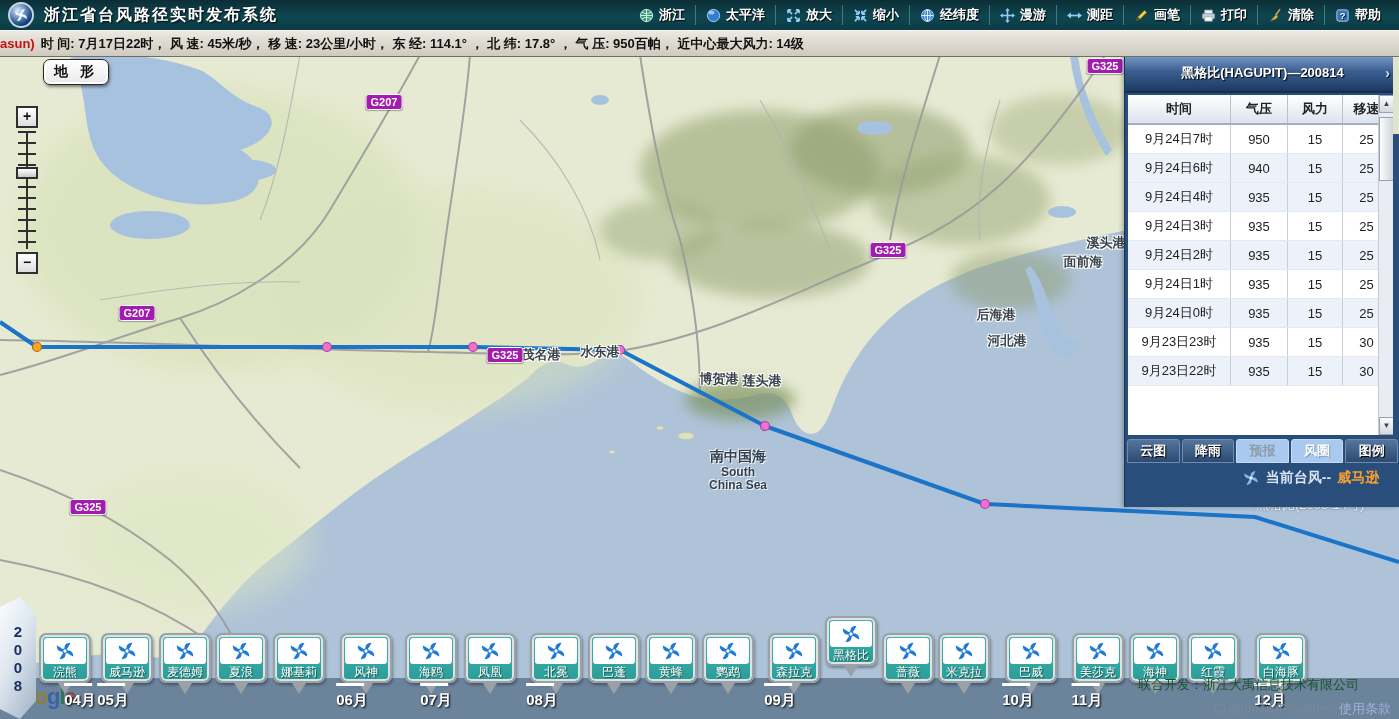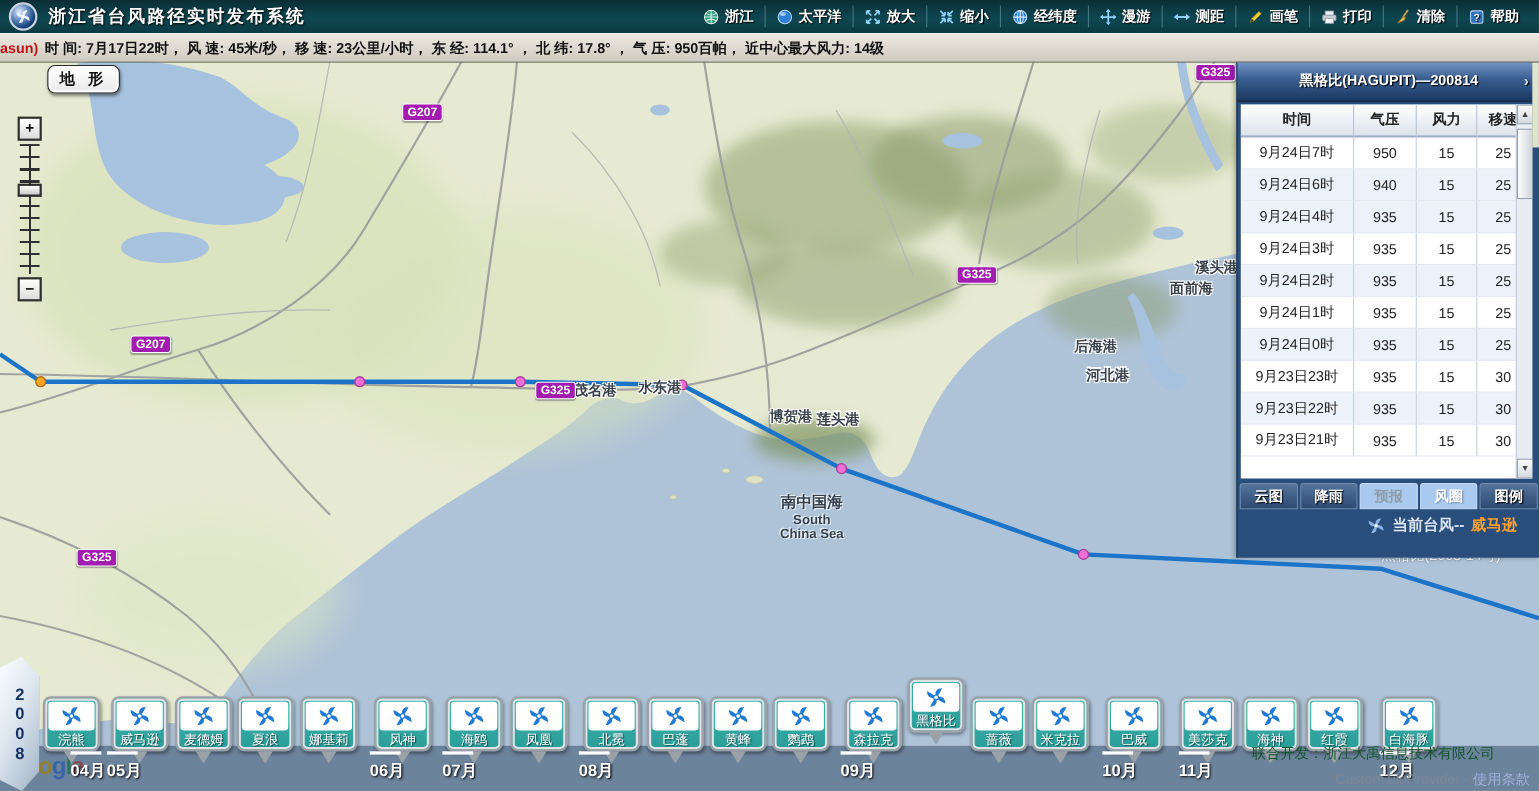--- a/index.html
+++ b/index.html
@@ -438,26 +438,20 @@
             <td>935</td>
             <td>15</td>
             <td>30</td>
           </tr>
           <tr class="alt">
             <td>9月23日22时</td>
             <td>935</td>
             <td>15</td>
             <td>30</td>
           </tr>
-          <tr>
-            <td>9月23日21时</td>
-            <td>935</td>
-            <td>15</td>
-            <td>30</td>
-          </tr>
         </tbody>
     </table>
     <div class="vscroll">
       <div class="sarrow up">▲</div>
       <div class="sthumb"></div>
       <div class="sarrow down">▼</div>
     </div>
   </div>
   <div class="ptabs" id="ptabs">
       <div class="ptab">云图</div>
@@ -474,21 +468,21 @@
     <span class="tyname-link">威马逊</span>
   </div>
 </div>
 <div class="sliver"></div>
 
 <div class="bottom-strip"></div>
 <div id="months">
     <div class="month" style="left: 80px;">04月</div>
     <div class="month" style="left: 113px;">05月</div>
     <div class="month" style="left: 352px;">06月</div>
-    <div class="month" style="left: 418px;">07月</div>
+    <div class="month" style="left: 436px;">07月</div>
     <div class="month" style="left: 542px;">08月</div>
     <div class="month" style="left: 780px;">09月</div>
     <div class="month" style="left: 1018px;">10月</div>
     <div class="month" style="left: 1087px;">11月</div>
     <div class="month" style="left: 1270px;">12月</div>
   </div>
 <div id="tymarks">
     <div class="tymark" style="left: 65px; top: 633px;">
       <div class="tybody">
         <div class="tywhite">

